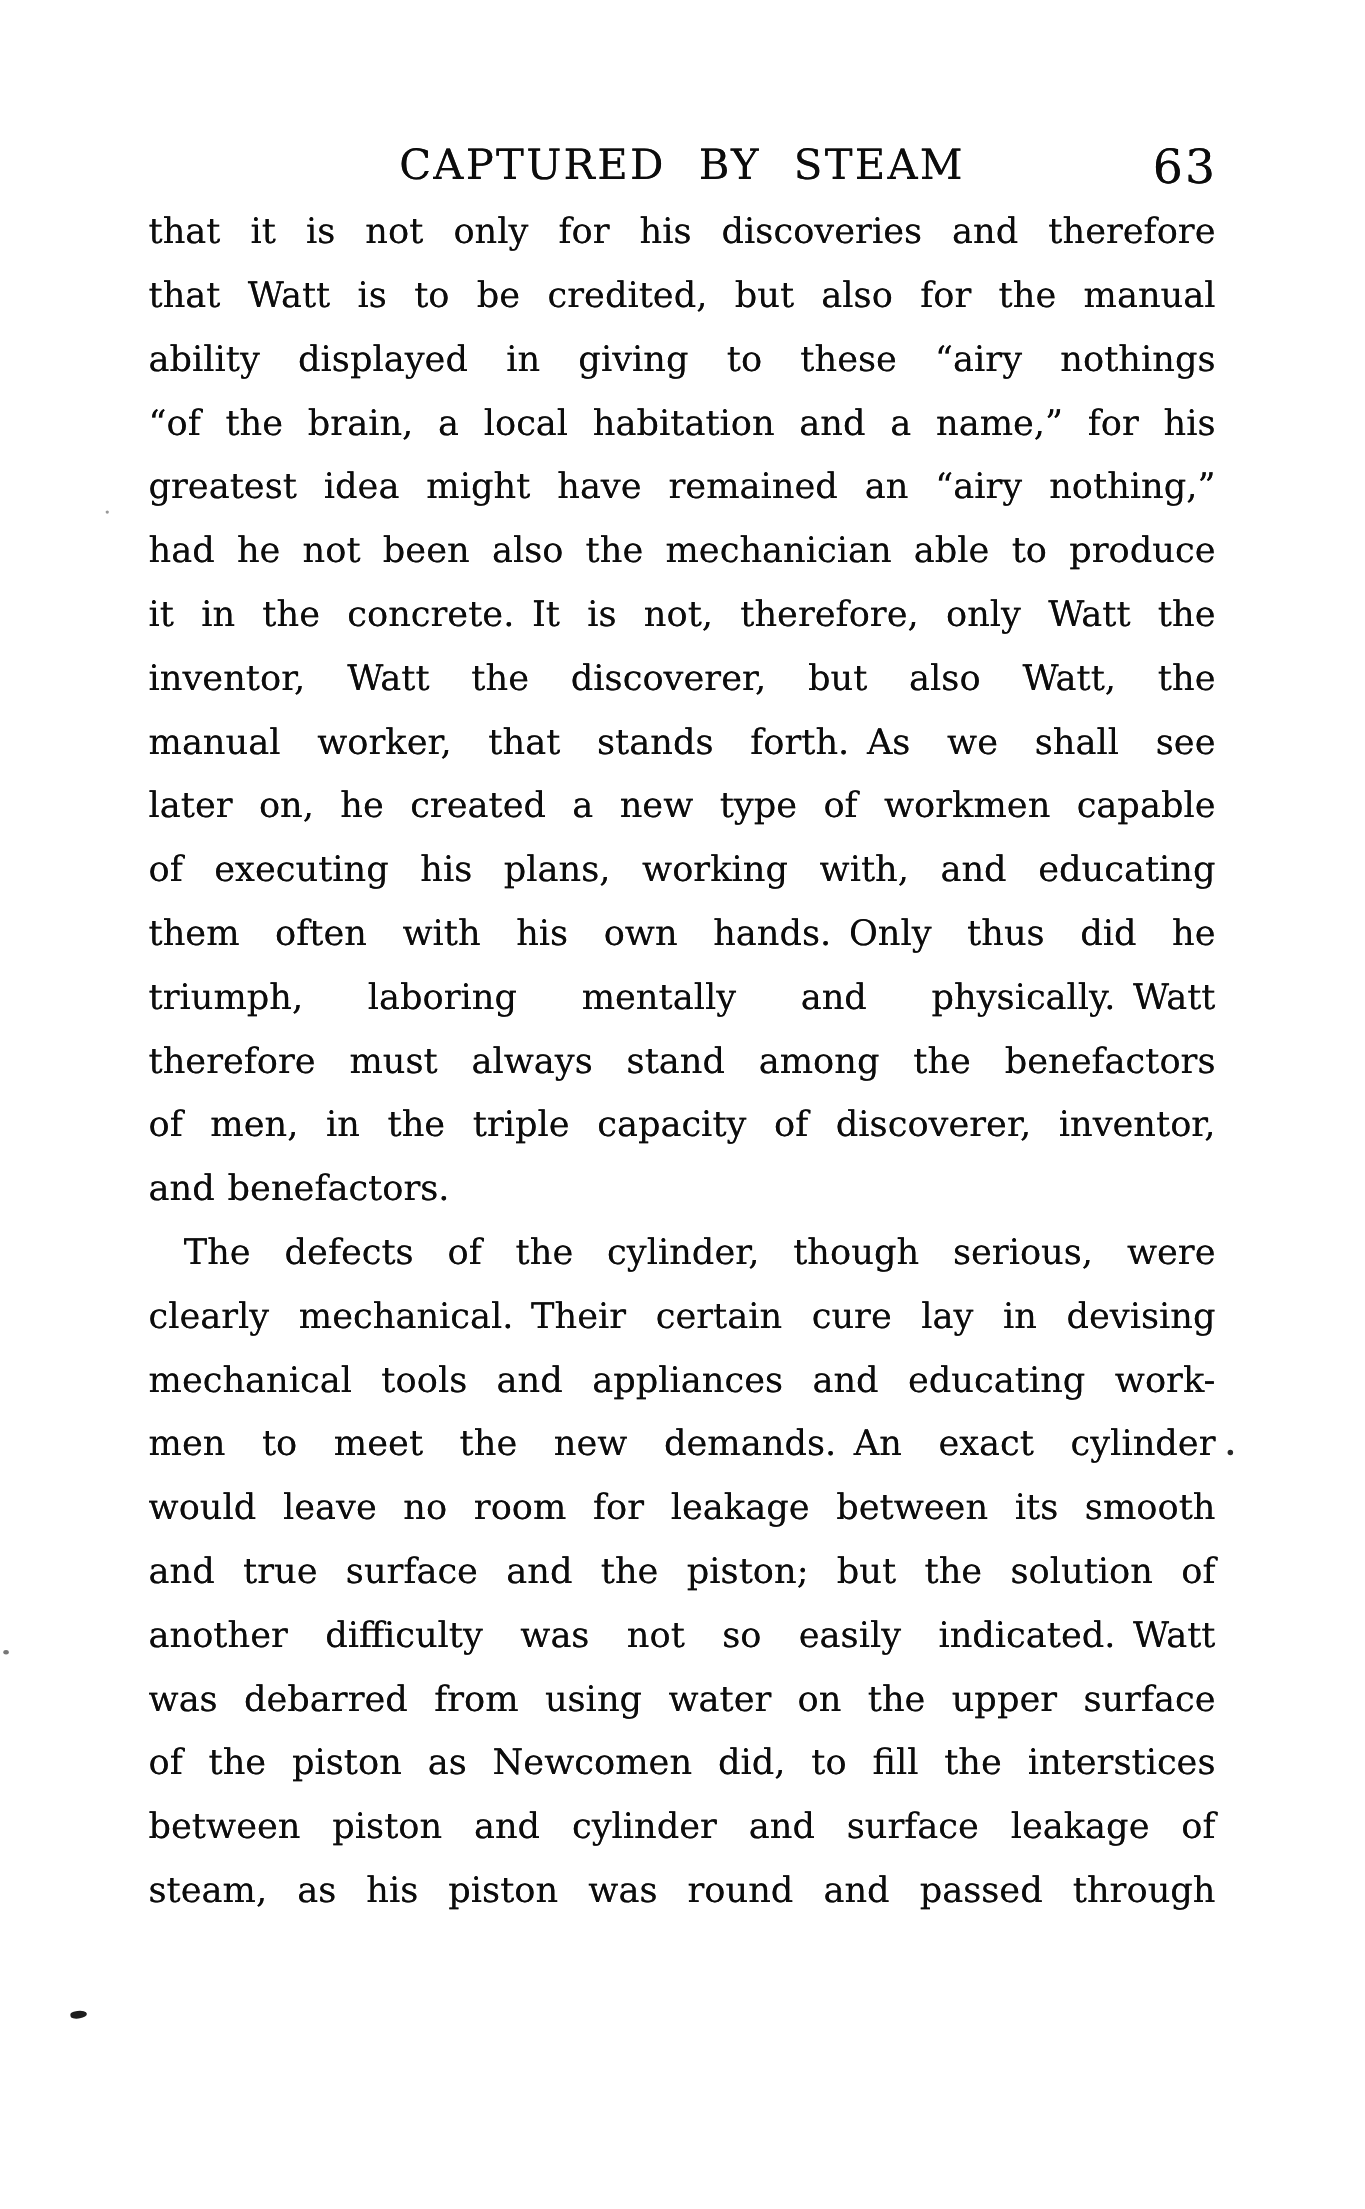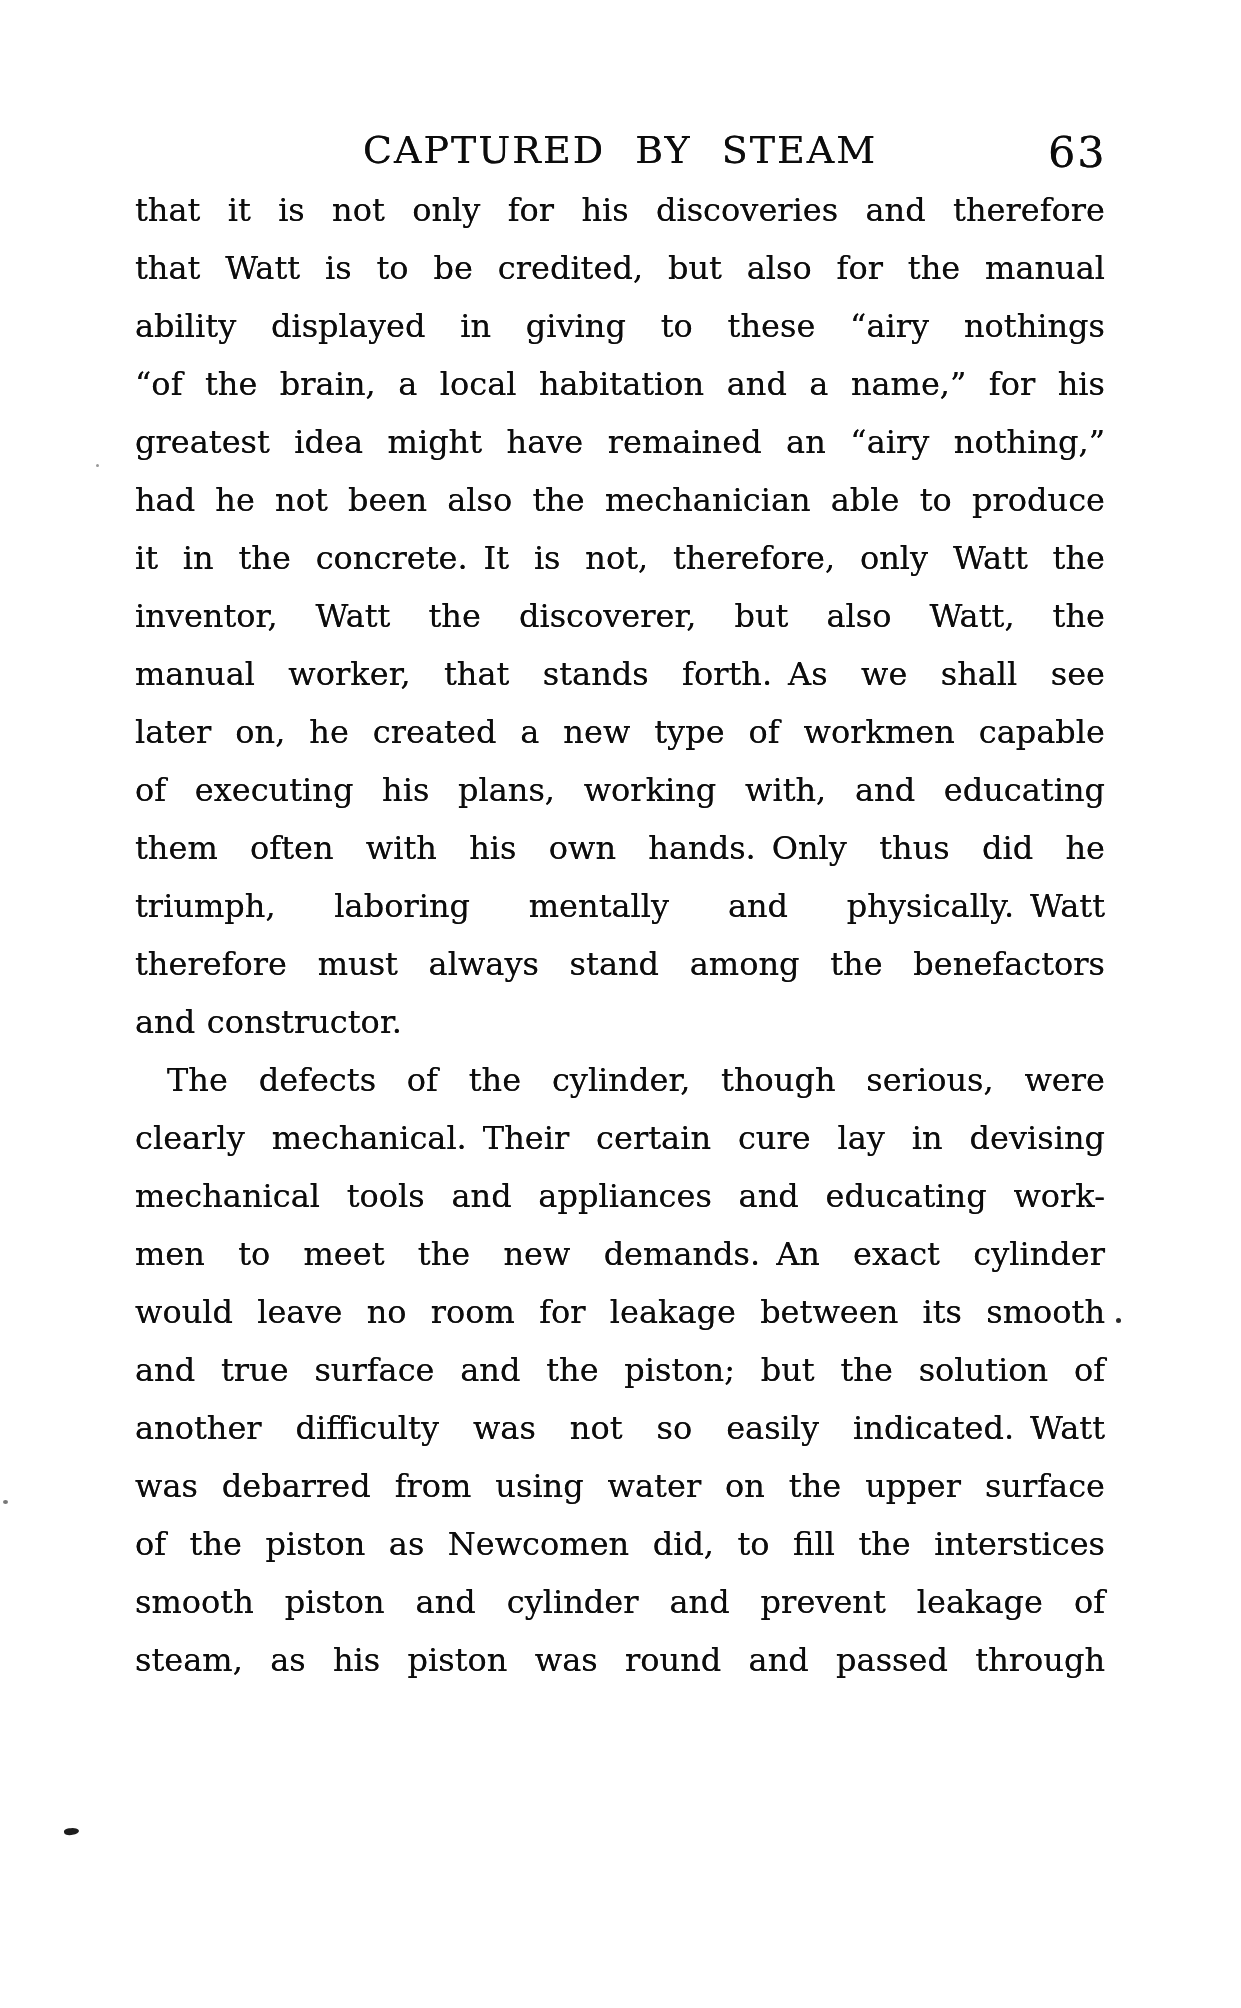--- a/index.html
+++ b/index.html
@@ -88,31 +88,32 @@
       <div class="line just">greatest idea might have remained an “airy nothing,”</div>
       <div class="line just">had he not been also the mechanician able to produce</div>
       <div class="line just">it in the concrete. It is not, therefore, only Watt the</div>
       <div class="line just">inventor, Watt the discoverer, but also Watt, the</div>
       <div class="line just">manual worker, that stands forth. As we shall see</div>
       <div class="line just">later on, he created a new type of workmen capable</div>
       <div class="line just">of executing his plans, working with, and educating</div>
       <div class="line just">them often with his own hands. Only thus did he</div>
       <div class="line just">triumph, laboring mentally and physically. Watt</div>
       <div class="line just">therefore must always stand among the benefactors</div>
-      <div class="line">and constructor.</div>
+      <div class="line just">of men, in the triple capacity of discoverer, inventor,</div>
+      <div class="line">and benefactors.</div>
       <div class="line just indent">The defects of the cylinder, though serious, were</div>
       <div class="line just">clearly mechanical. Their certain cure lay in devising</div>
       <div class="line just">mechanical tools and appliances and educating work-</div>
       <div class="line just">men to meet the new demands. An exact cylinder</div>
       <div class="line just">would leave no room for leakage between its smooth</div>
       <div class="line just">and true surface and the piston; but the solution of</div>
       <div class="line just">another difficulty was not so easily indicated. Watt</div>
       <div class="line just">was debarred from using water on the upper surface</div>
       <div class="line just">of the piston as Newcomen did, to fill the interstices</div>
-      <div class="line just">smooth piston and cylinder and prevent leakage of</div>
+      <div class="line just">between piston and cylinder and surface leakage of</div>
       <div class="line just">steam, as his piston was round and passed through</div>
     </div>
 
   <div class="speck s1"></div>
   <div class="speck s2"></div>
   <div class="speck s3"></div>
   <div class="speck s4"></div>
 </div>
 
 </body></html>

